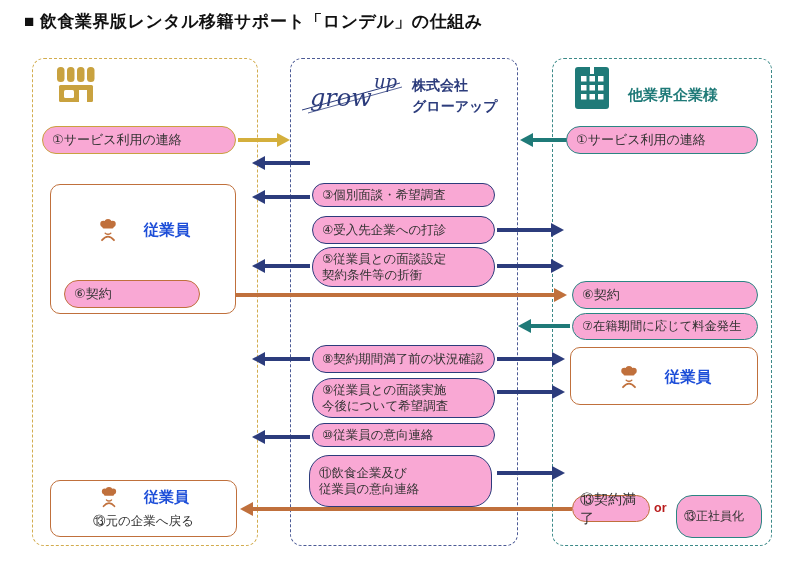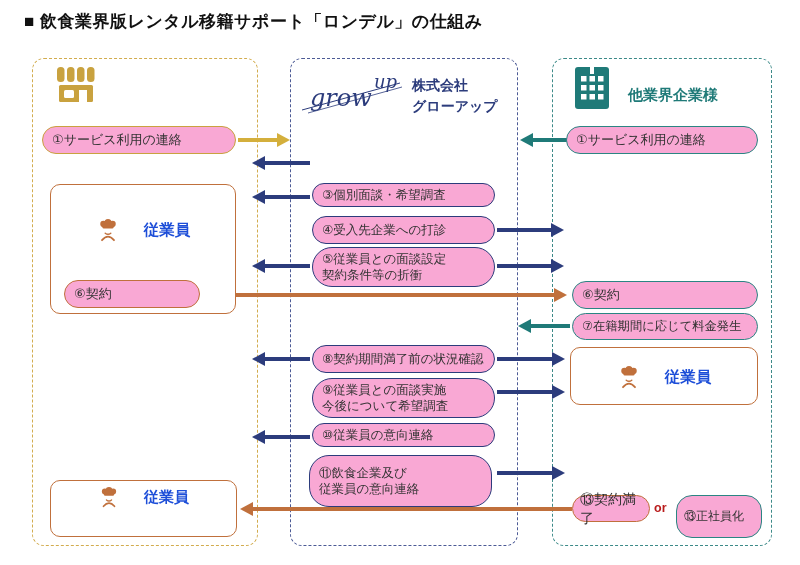--- a/index.html
+++ b/index.html
@@ -149,20 +149,21 @@
           <circle cx="8" cy="6.5" r="3.4"></circle>
             <circle cx="13" cy="5" r="3.9"></circle>
             <circle cx="18" cy="6.5" r="3.4"></circle>
           <rect x="7" y="7" width="12" height="4.5" rx="1.5"></rect>
         </g>
         <path d="M10 16.5 q3 2.4 6 0" fill="none" stroke="#C0703C" stroke-width="1.6" stroke-linecap="round"></path>
         <path d="M6.5 24 q6.5 -7.5 13 0" fill="none" stroke="#C0703C" stroke-width="2" stroke-linecap="round"></path>
       </svg>
       <span>従業員</span>
     </div>
+    <div class="return-note">⑬元の企業へ戻る</div>
   </div>
 
   <div class="pill b-orange" style="left:572px;top:495px;width:78px;height:27px;font-size:14px;padding:0 7px">⑬契約満了</div>
   <div class="or-label">or</div>
   <div class="pill b-teal" style="left:676px;top:495px;width:86px;height:43px;font-size:12px;padding:0 7px">⑬正社員化</div>
 
   <div class="arrow gold" style="left:238px;top:138px;width:40px">
       <i class="head-r"></i>
     </div>
   <div class="arrow teal" style="left:532px;top:138px;width:36px">

